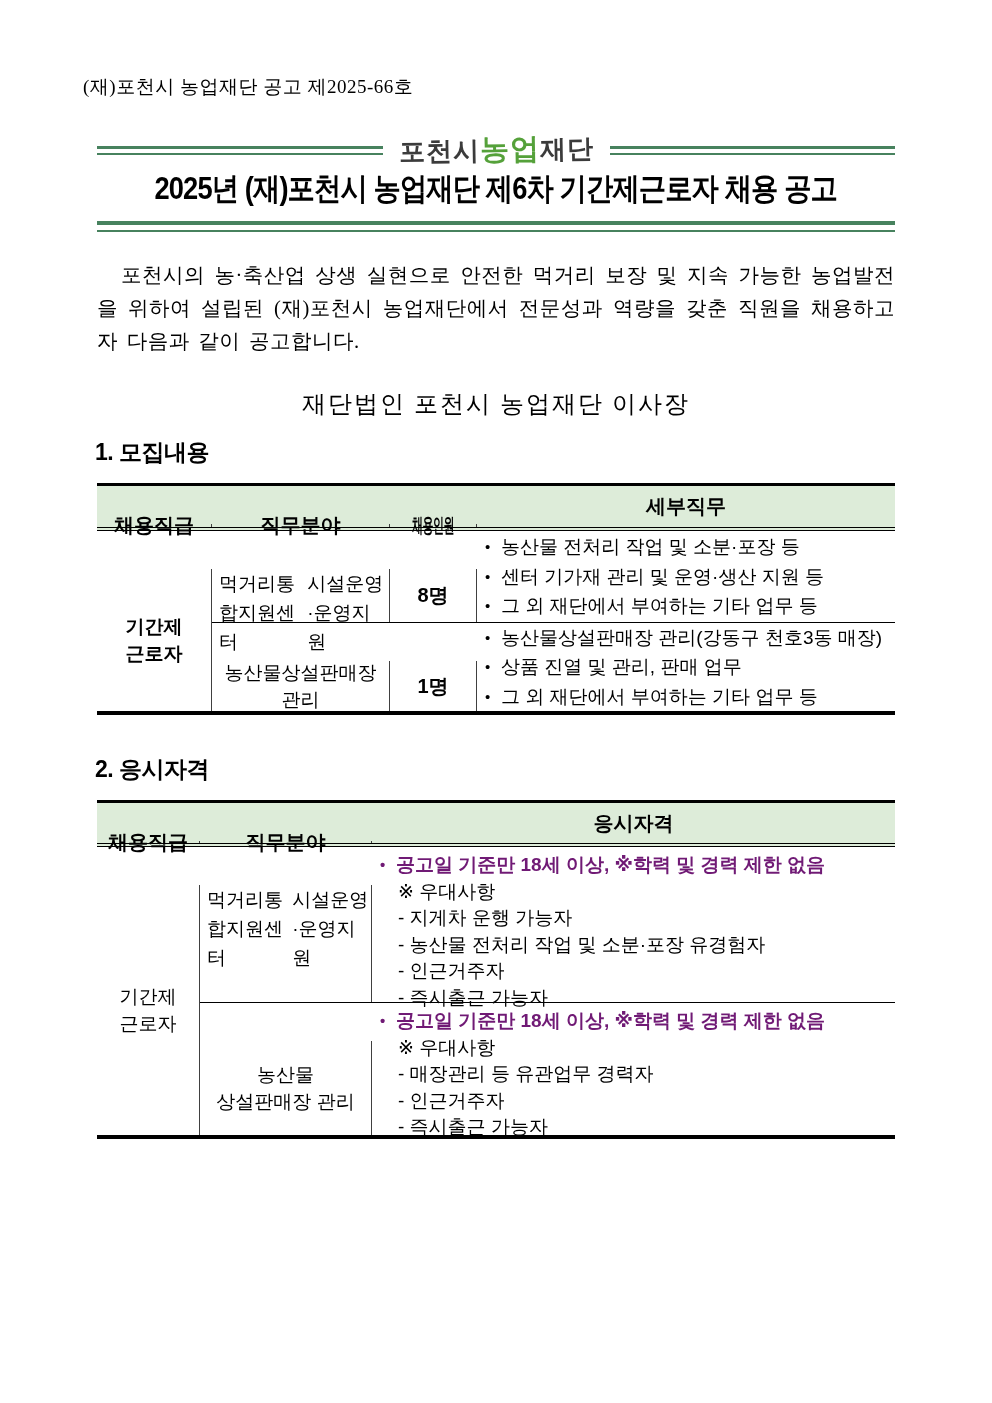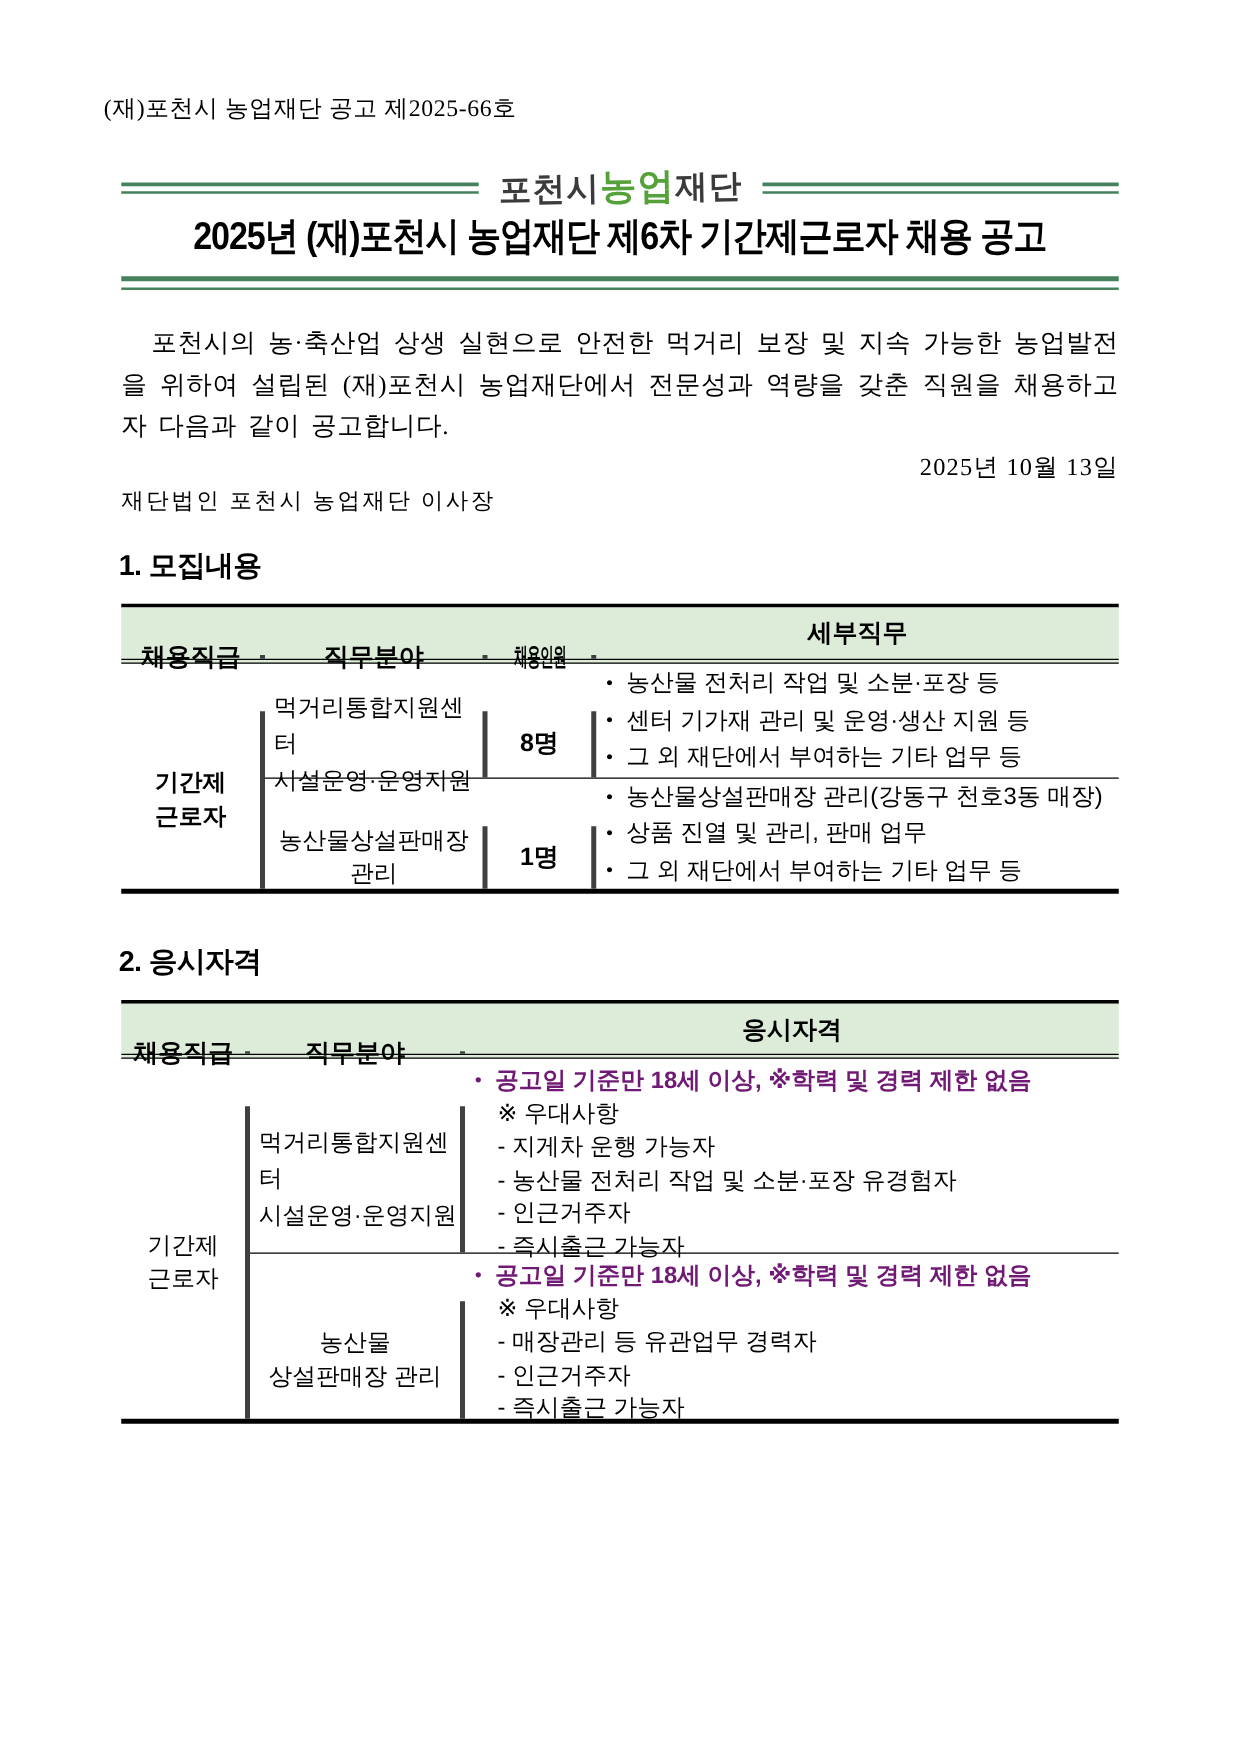--- a/index.html
+++ b/index.html
@@ -19,48 +19,48 @@
   .logo .green { color:#55a13a; font-size:29px; }
   .title-wrap { position:absolute; left:97px; top:168px; width:798px; text-align:center; }
   .title { display:inline-block; white-space:nowrap; font-family:"Liberation Sans","DejaVu Sans",sans-serif;
            font-size:31px; font-weight:900; letter-spacing:-1px; transform:scaleX(0.88); transform-origin:center; }
   .title-rule { position:absolute; left:97px; top:221px; width:798px; height:11px;
                 border-top:4px solid #47825e; border-bottom:2px solid #47825e; }
   
   .intro { position:absolute; left:97px; top:259px; width:798px; font-size:20.5px; line-height:33px;
            text-align:justify; text-indent:24px; word-spacing:3px; letter-spacing:0.5px; }
   .date-line   { position:absolute; left:97px; top:360px; width:798px; text-align:right; font-size:19.5px; letter-spacing:1px; }
-  .signer-line { position:absolute; left:97px; top:388px; width:798px; text-align:left; font-size:18px; letter-spacing:2px; }
+  .signer-line { position:absolute; left:97px; top:388px; width:798px; text-align:center; font-size:24px; letter-spacing:2px; }
   
   .sec-heading { position:absolute; left:95px; font-family:"Liberation Sans","DejaVu Sans",sans-serif;
                  font-size:23px; font-weight:800; letter-spacing:-0.5px; }
   .sec1 { top:437px; } .sec2 { top:754px; }
   
   .tbl { position:absolute; left:97px; width:798px; border-top:3px solid #000; border-bottom:4px solid #000;
          font-family:"Liberation Sans","DejaVu Sans",sans-serif; font-size:19px; }
   .t1 { top:483px; } .t2 { top:800px; }
   .thead { display:flex; background:#ddecd9; border-bottom:4px double #000; }
   .th { display:flex; align-items:center; justify-content:center; font-weight:bold; font-size:20px; }
   .t1 .thead { height:45px; } .t2 .thead { height:44px; }
   .tbody { display:flex; }
   .c { flex:none; }
-  .vline { border-right:4px solid #404040;margin-top:38px; }
+  .vline { border-right:1px solid #404040;margin-top:38px; }
   
   .t1 .c1 { width:115px; } .t1 .c2 { width:178px; } .t1 .c3 { width:87px; } .t1 .c4 { width:418px; }
   
   .t2 .c1 { width:103px; } .t2 .c2 { width:172px; } .t2 .c3 { width:523px; }
   .merged { display:flex; flex-direction:column; justify-content:center; align-items:center; line-height:27px; }
   .t1 .merged { font-weight:bold; }
   .rows { flex:1; display:flex; flex-direction:column; }
   .row { display:flex; }
   .rsep { border-bottom:1px solid #000; }
   .t1 .row-a { height:92px; } .t1 .row-b { height:88px; }
   .t2 .row-a { height:156px; } .t2 .row-b { height:132px; }
   .cell-center { display:flex; flex-direction:column; justify-content:center; align-items:center; line-height:27px; }
-  .cell-left   { display:flex; flex-direction:column; justify-content:center; line-height:29px; padding-left:7px; }
+  .cell-left   { display:flex; flex-direction:row; justify-content:center; line-height:29px; padding-left:7px; }
   .count { font-weight:bold; font-size:20px; }
   .duties { display:flex; flex-direction:column; justify-content:center; padding:4px 2px 4px 8px; line-height:29.5px; }
   .li { white-space:nowrap; }
   .blt { display:inline-block; width:16px; text-align:left; font-size:15px; vertical-align:1px; }
   .qual { display:flex; flex-direction:column; justify-content:flex-start; padding:5px 2px 4px 8px; line-height:26.5px; }
   .qual .main { color:#701a75; font-weight:bold; white-space:nowrap; }
   .qual .sub { padding-left:18px; white-space:nowrap; }
   .condensed { display:inline-block; transform:scaleX(0.55); transform-origin:center; white-space:nowrap; letter-spacing:-1px; }
 </style>
 </head>
@@ -75,21 +75,20 @@
     <div class="logo"><span>포천시</span><span class="green">농업</span><span>재단</span></div>
     <div class="logo-rule"></div>
   </div>
 
   <div class="title-wrap">
     <span class="title">2025년 (재)포천시 농업재단 제6차 기간제근로자 채용 공고</span>
   </div>
   <div class="title-rule"></div>
 
   <p class="intro">포천시의 농·축산업 상생 실현으로 안전한 먹거리 보장 및 지속 가능한 농업발전을 위하여 설립된 (재)포천시 농업재단에서 전문성과 역량을 갖춘 직원을 채용하고자 다음과 같이 공고합니다.</p>
-  <div class="date-line">2025년 10월 13일</div>
   <div class="signer-line">재단법인 포천시 농업재단 이사장</div>
 
   <div class="sec-heading sec1">1. 모집내용</div>
 
   <div class="tbl t1">
     <div class="thead">
       <div class="c c1 th vline">채용직급</div>
       <div class="c c2 th vline">직무분야</div>
       <div class="c c3 th vline">
           <span class="condensed">채용인원</span>

